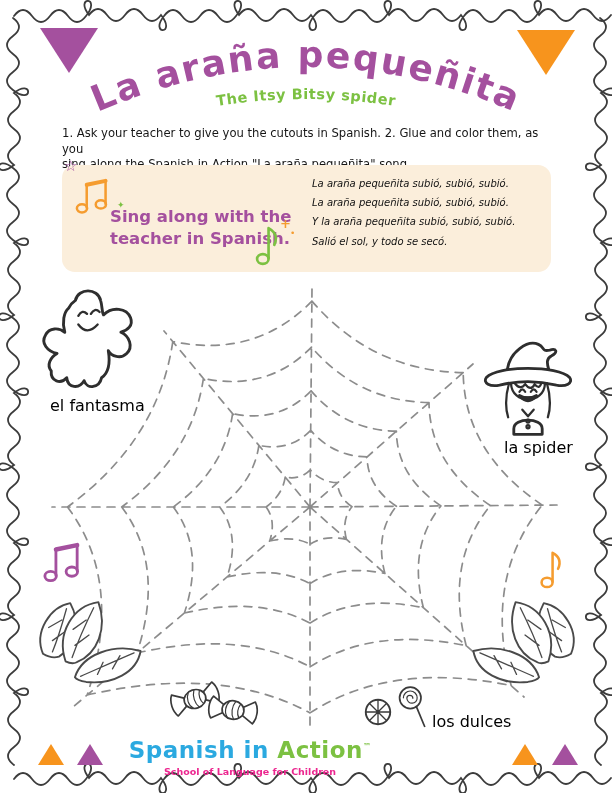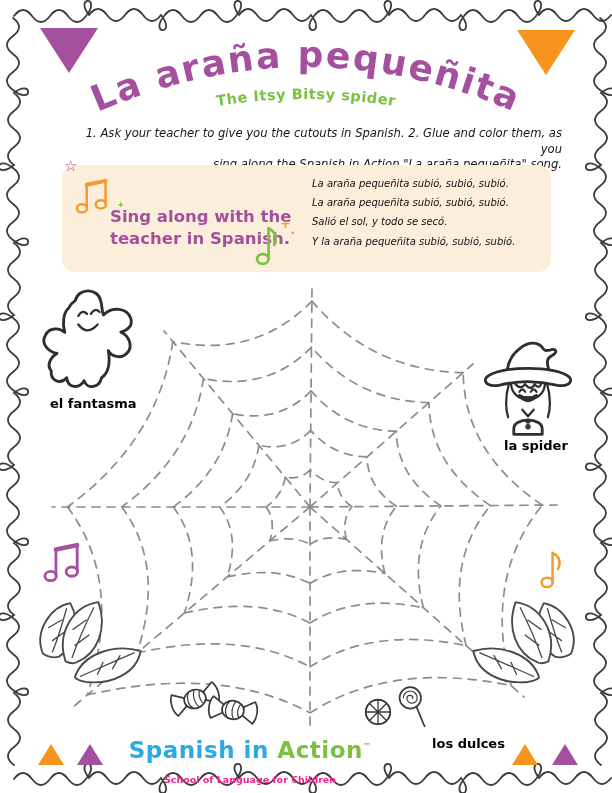--- a/index.html
+++ b/index.html
@@ -17,48 +17,48 @@
   .tri-down.purple{border-top:45px solid var(--purple);}
   .tri-down.orange{border-top:45px solid var(--triangle-orange);}
   .tri-up{width:0;height:0;border-left:13px solid transparent;border-right:13px solid transparent;}
   .tri-up.purple{border-bottom:21px solid var(--purple);}
   .tri-up.orange{border-bottom:21px solid var(--triangle-orange);}
   
   .title-text{fill:var(--purple);font-family:"DejaVu Sans",sans-serif;font-weight:bold;
               font-size:36px;letter-spacing:2px;}
   .subtitle-text{fill:var(--green);font-family:"DejaVu Sans",sans-serif;font-weight:bold;
               font-size:14.5px;letter-spacing:0.5px;}
-  .instructions{font-style:italic;font-size:11.6px;line-height:15.5px;color:#161616;text-align:right;}
+  .instructions{font-size:11.6px;line-height:15.5px;color:#161616;}
   
   .lyrics-box{left:62px;top:165px;width:489px;height:107px;background:var(--peach);border-radius:13px;}
   .prompt{left:48px;top:30px;color:var(--purple);font-weight:bold;font-size:16.5px;line-height:22px;margin-top:11px;}
   .lyrics{left:250px;top:9px;font-style:italic;font-size:10px;line-height:19.2px;color:#101010;}
   .star-glyph{color:var(--purple);font-size:15px;line-height:15px;}
   .sparkle-glyph{color:var(--green);font-size:9px;line-height:9px;}
   .plus-glyph{color:var(--orange);font-size:13px;font-weight:bold;line-height:13px;}
   .dot-glyph{color:var(--orange);font-size:9px;line-height:9px;}
   
-  .draw-label{font-weight:bold;font-size:13px;color:#000;}
+  .draw-label{font-weight:normal;font-size:16px;color:#000;}
   
   .sk{stroke:var(--sketch);stroke-width:3;fill:#fff;stroke-linecap:round;stroke-linejoin:round;}
   .sk-line{stroke:var(--sketch);stroke-width:2.4;fill:none;stroke-linecap:round;stroke-linejoin:round;}
   .leaf{stroke:#4a4a4a;stroke-width:2;fill:#fff;stroke-linejoin:round;}
   .leaf-vein{stroke:#4a4a4a;stroke-width:1.4;fill:none;stroke-linecap:round;}
   .candy{stroke:#3a3a3a;stroke-width:2;fill:#fff;stroke-linejoin:round;}
   .candy-line{stroke:#3a3a3a;stroke-width:1.4;fill:none;stroke-linecap:round;}
   .note-orange{stroke:var(--orange);fill:none;stroke-linecap:round;stroke-linejoin:round;}
   .note-green{stroke:var(--green);fill:none;stroke-linecap:round;stroke-linejoin:round;}
   .note-purple{stroke:var(--purple);fill:none;stroke-linecap:round;stroke-linejoin:round;}
   
   .logo{left:0;top:735px;width:500px;text-align:center;}
   .logo-name{font-size:23px;font-weight:bold;letter-spacing:0.5px;line-height:23px;}
   .logo-part1{color:var(--logo-blue);}
   .logo-part2{color:var(--green);}
   .logo-tm{color:var(--green);font-size:8px;vertical-align:super;}
-  .logo-tagline{color:var(--logo-pink);font-size:9.5px;font-weight:bold;margin-top:12px;}
+  .logo-tagline{color:var(--logo-pink);font-size:9.5px;font-weight:bold;margin-top:4px;}
 </style>
 </head>
 <body>
 
 <div class="page">
 
   <svg class="abs" id="border-svg" style="left:0;top:0;" width="612" height="793" viewBox="0 0 612 793">
       <path d="M 14 16 q 9,-12 18,0 q 9,12 18,0 q 9,-12 18,0 q 9,12 18,0 c 16,-20 -12,-20 3,-1 q 9,-12 18,0 q 9,12 18,0 q 9,-12 18,0 q 9,12 18,0 c 16,20 -12,20 3,1 q 9,-12 18,0 q 9,12 18,0 q 9,-12 18,0 q 9,12 18,0 c 16,-20 -12,-20 3,-1 q 9,-12 18,0 q 9,12 18,0 q 9,-12 18,0 q 9,12 18,0 c 16,20 -12,20 3,1 q 9,-12 18,0 q 9,12 18,0 q 9,-12 18,0 q 9,12 18,0 c 16,-20 -12,-20 3,-1 q 9,-12 18,0 q 9,12 18,0 q 9,-12 18,0 q 9,12 18,0 c 16,20 -12,20 3,1 q 9,-12 18,0 q 9,12 18,0 q 9,-12 18,0 q 9,12 18,0 c 16,-20 -12,-20 3,-1 q 9,-12 18,0 q 9,12 18,0 q 9,-12 18,0 q 9,12 18,0" fill="none" stroke="#3C3C3C" stroke-width="1.8" stroke-linecap="round"></path>
       <path d="M 14 779 q 9,-12 18,0 q 9,12 18,0 q 9,-12 18,0 q 9,12 18,0 c 16,-20 -12,-20 3,-1 q 9,-12 18,0 q 9,12 18,0 q 9,-12 18,0 q 9,12 18,0 c 16,20 -12,20 3,1 q 9,-12 18,0 q 9,12 18,0 q 9,-12 18,0 q 9,12 18,0 c 16,-20 -12,-20 3,-1 q 9,-12 18,0 q 9,12 18,0 q 9,-12 18,0 q 9,12 18,0 c 16,20 -12,20 3,1 q 9,-12 18,0 q 9,12 18,0 q 9,-12 18,0 q 9,12 18,0 c 16,-20 -12,-20 3,-1 q 9,-12 18,0 q 9,12 18,0 q 9,-12 18,0 q 9,12 18,0 c 16,20 -12,20 3,1 q 9,-12 18,0 q 9,12 18,0 q 9,-12 18,0 q 9,12 18,0 c 16,-20 -12,-20 3,-1 q 9,-12 18,0 q 9,12 18,0 q 9,-12 18,0 q 9,12 18,0" fill="none" stroke="#3C3C3C" stroke-width="1.8" stroke-linecap="round"></path>
       <path d="M 0 0 q 9,-12 18,0 q 9,12 18,0 q 9,-12 18,0 q 9,12 18,0 c 16,-20 -12,-20 3,-1 q 9,-12 18,0 q 9,12 18,0 q 9,-12 18,0 q 9,12 18,0 c 16,20 -12,20 3,1 q 9,-12 18,0 q 9,12 18,0 q 9,-12 18,0 q 9,12 18,0 c 16,-20 -12,-20 3,-1 q 9,-12 18,0 q 9,12 18,0 q 9,-12 18,0 q 9,12 18,0 c 16,20 -12,20 3,1 q 9,-12 18,0 q 9,12 18,0 q 9,-12 18,0 q 9,12 18,0 c 16,-20 -12,-20 3,-1 q 9,-12 18,0 q 9,12 18,0 q 9,-12 18,0 q 9,12 18,0 c 16,20 -12,20 3,1 q 9,-12 18,0 q 9,12 18,0 q 9,-12 18,0 q 9,12 18,0 c 16,-20 -12,-20 3,-1 q 9,-12 18,0 q 9,12 18,0 q 9,-12 18,0 q 9,12 18,0 c 16,20 -12,20 3,1 q 9,-12 18,0 q 9,12 18,0 q 9,-12 18,0 q 9,12 18,0 c 16,-20 -12,-20 3,-1 q 9,-12 18,0 q 9,12 18,0 q 9,-12 18,0 q 9,12 18,0" fill="none" stroke="#3C3C3C" stroke-width="1.8" stroke-linecap="round" transform="translate(13,18) rotate(90)"></path>
@@ -101,22 +101,22 @@
     </div>
     <svg class="abs" style="left:192px;top:56px;" width="30" height="46" viewBox="0 0 34 52">
       <ellipse class="note-green" cx="10" cy="43" rx="6.5" ry="5.5" stroke-width="3"></ellipse>
       <path class="note-green" d="M 16.5,42 V 8 C 24,12 27,18 23,27" stroke-width="3"></path>
     </svg>
     <span class="abs plus-glyph" style="left:218px;top:52px;">+</span>
     <span class="abs dot-glyph" style="left:228px;top:64px;">•</span>
     <div class="abs lyrics">
       <div>La araña pequeñita subió, subió, subió.</div>
       <div>La araña pequeñita subió, subió, subió.</div>
+      <div>Y la araña pequeñita subió, subió, subió.</div>
       <div>Salió el sol, y todo se secó.</div>
-      <div>Y la araña pequeñita subió, subió, subió.</div>
     </div>
   </div>
 
   <svg class="abs" id="web-svg" style="left:0;top:270px;" width="612" height="470" viewBox="0 0 612 470">
       <path d="M 310 237 L 557 235 M 310 237 L 473 94 M 310 237 L 312 18 M 310 237 L 164 61 M 310 237 L 52 237 M 310 237 L 73 437 M 310 237 L 310 456 M 310 237 L 524 427 M 352.0 236.7 Q 337.9 227.1 337.7 212.7 M 337.7 212.7 Q 321.2 212.4 310.3 199.8 M 310.3 199.8 Q 300.2 210.1 285.2 207.1 M 285.2 207.1 Q 282.5 225.0 266.1 237.0 M 266.1 237.0 Q 276.3 250.6 269.7 271.0 M 269.7 271.0 Q 293.9 265.5 310.0 274.2 M 310.0 274.2 Q 324.6 264.8 346.4 269.3 M 346.4 269.3 Q 341.3 249.8 352.0 236.7 M 396.4 236.3 Q 367.4 216.7 367.1 186.9 M 367.1 186.9 Q 333.1 186.3 310.7 160.4 M 310.7 160.4 Q 289.8 181.7 258.9 175.4 M 258.9 175.4 Q 253.4 212.4 219.7 237.0 M 219.7 237.0 Q 240.7 265.0 227.1 307.0 M 227.1 307.0 Q 276.8 295.7 310.0 313.6 M 310.0 313.6 Q 340.0 294.3 384.9 303.5 M 384.9 303.5 Q 374.5 263.3 396.4 236.3 M 440.9 235.9 Q 396.9 206.3 396.4 161.2 M 396.4 161.2 Q 345.0 160.3 311.1 120.9 M 311.1 120.9 Q 279.5 153.3 232.6 143.7 M 232.6 143.7 Q 224.4 199.7 173.3 237.0 M 173.3 237.0 Q 205.1 279.4 184.4 343.0 M 184.4 343.0 Q 259.8 325.8 310.0 353.1 M 310.0 353.1 Q 355.4 323.7 423.4 337.7 M 423.4 337.7 Q 407.7 276.9 440.9 235.9 M 490.3 235.5 Q 429.7 194.7 429.0 132.6 M 429.0 132.6 Q 358.2 131.3 311.5 77.1 M 311.5 77.1 Q 268.0 121.7 203.4 108.5 M 203.4 108.5 Q 192.0 185.6 121.7 237.0 M 121.7 237.0 Q 165.5 295.4 137.0 383.0 M 137.0 383.0 Q 240.8 359.3 310.0 396.9 M 310.0 396.9 Q 372.5 356.4 466.2 375.7 M 466.2 375.7 Q 444.6 291.9 490.3 235.5 M 542.2 235.1 Q 464.2 182.5 463.2 102.6 M 463.2 102.6 Q 372.0 100.9 311.9 31.1 M 311.9 31.1 Q 255.9 88.5 172.8 71.6 M 172.8 71.6 Q 158.1 170.8 67.5 237.0 M 67.5 237.0 Q 123.9 312.2 87.2 425.0 M 87.2 425.0 Q 220.9 394.5 310.0 442.9 M 310.0 442.9 Q 390.5 390.8 511.2 415.6 M 511.2 415.6 Q 483.3 307.7 542.2 235.1 " fill="none" stroke="#8C8C8C" stroke-width="1.7" stroke-dasharray="8 7" stroke-linecap="round"></path>
     </svg>
 
   <svg class="abs" style="left:24px;top:281px;" width="128" height="118" viewBox="0 0 130 122">
     <path class="sk" d="M 52,20 C 55,7 75,7 78,20 C 80,26 79,31 81,35
       C 90,26 105,28 109,38 C 112,46 106,51 99,53
@@ -188,21 +188,21 @@
   </svg>
   <svg class="abs" style="left:362px;top:696px;" width="32" height="32" viewBox="0 0 34 34">
     <circle class="candy" cx="17" cy="17" r="13"></circle>
     <path class="candy-line" d="M 17,17 L 17,4 M 17,17 L 26,8 M 17,17 L 30,17 M 17,17 L 26,26 M 17,17 L 17,30 M 17,17 L 8,26 M 17,17 L 4,17 M 17,17 L 8,8"></path>
   </svg>
   <svg class="abs" style="left:394px;top:685px;" width="36" height="48" viewBox="0 0 40 56">
     <circle class="candy" cx="18" cy="15" r="12.5"></circle>
     <path class="candy-line" d="M 10,15 a 8,8 0 1,1 16,0 a 6,6 0 1,1 -12,0.5 a 3.5,3.5 0 1,1 7,0"></path>
     <path class="candy" d="M 25,25 L 35,49" stroke-width="3.4"></path>
   </svg>
-  <div class="abs draw-label" style="left:432px;top:736px;text-align:right;">los dulces</div>
+  <div class="abs draw-label" style="left:432px;top:712px;text-align:right;">los dulces</div>
 
   <div class="abs logo">
     <div class="logo-name"><span class="logo-part1">Spanish in </span><span class="logo-part2">Action</span><span class="logo-tm">™</span></div>
     <div class="logo-tagline">School of Language for Children</div>
   </div>
 
   <div class="abs tri-up orange" style="left:38px;top:744px;"></div>
   <div class="abs tri-up purple" style="left:77px;top:744px;"></div>
   <div class="abs tri-up orange" style="left:512px;top:744px;"></div>
   <div class="abs tri-up purple" style="left:552px;top:744px;"></div>

